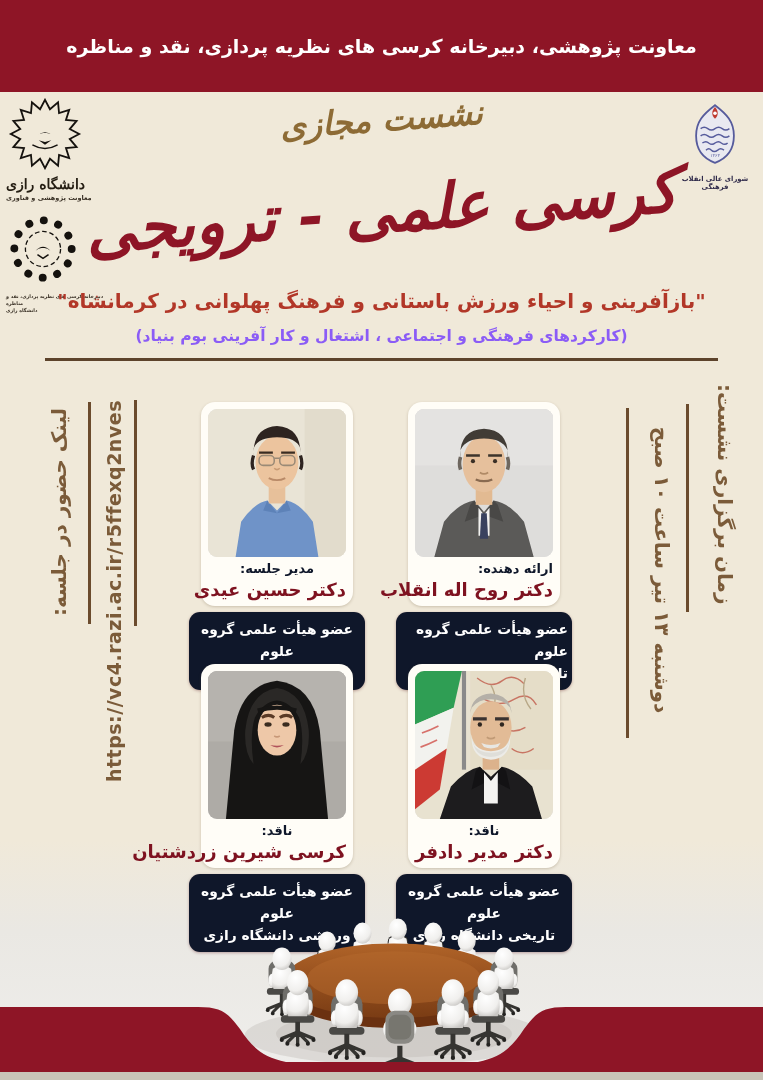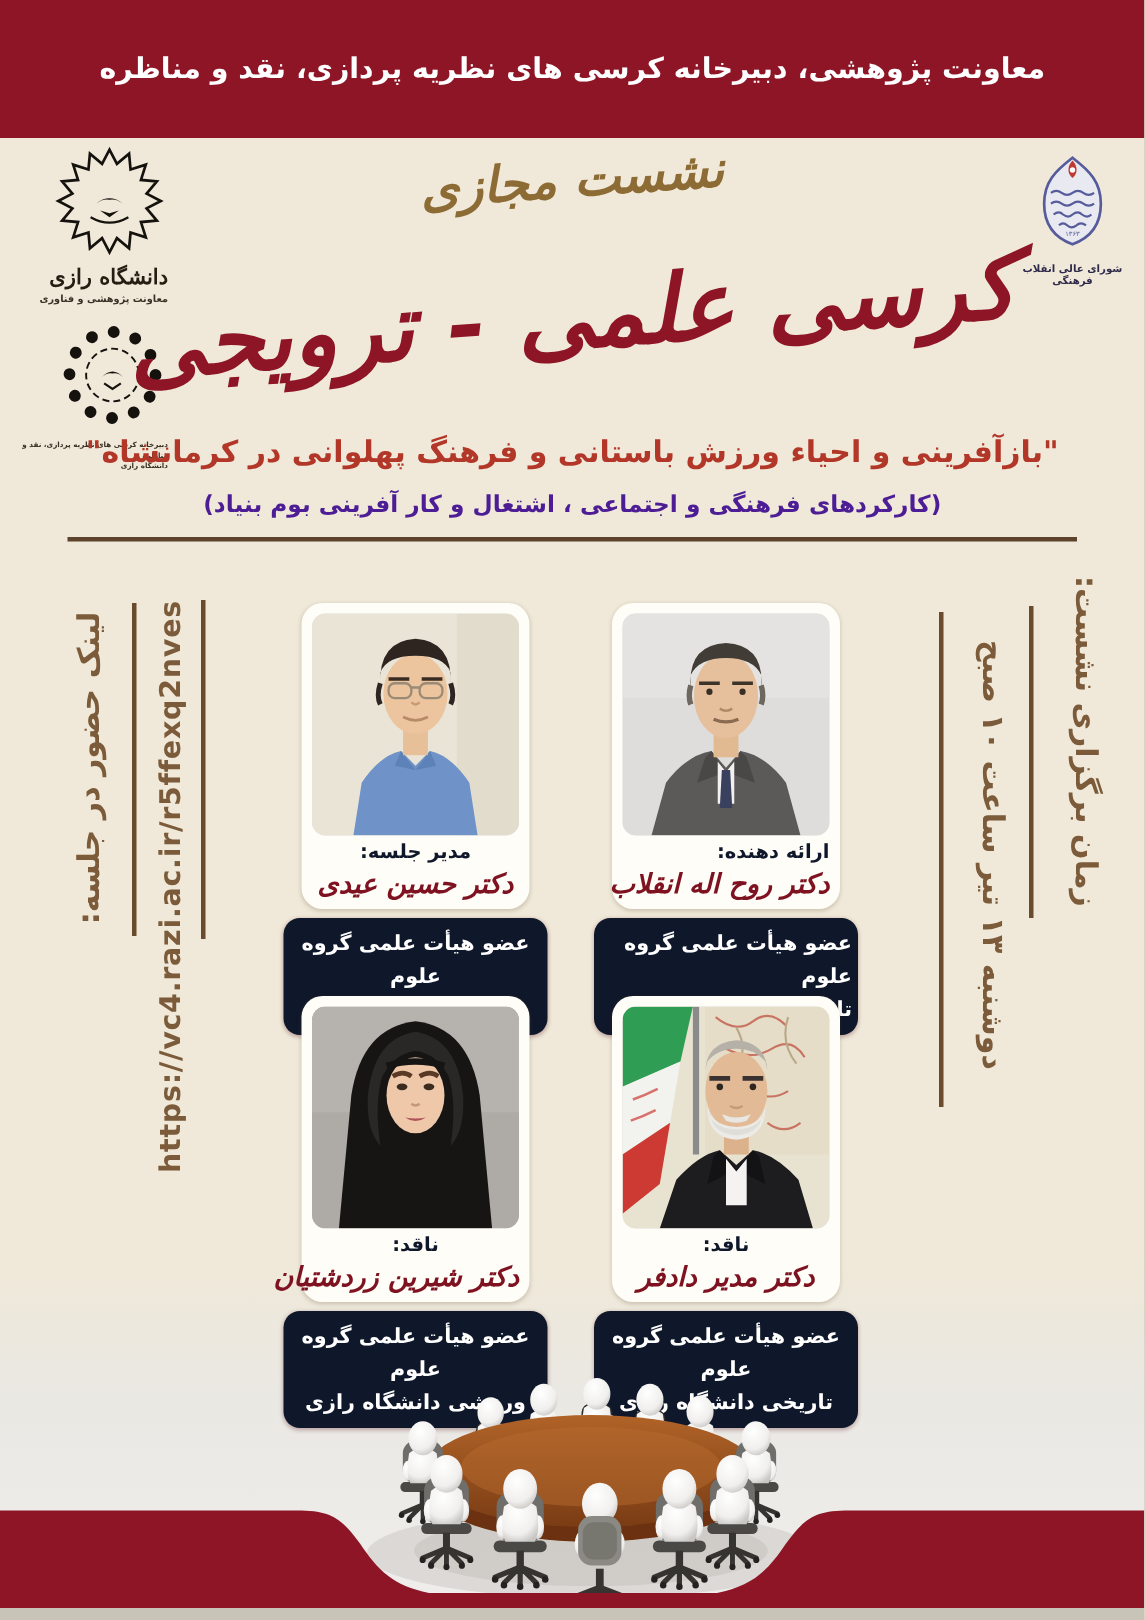--- a/index.html
+++ b/index.html
@@ -11,40 +11,40 @@
   }
   
   .header{position:absolute;top:0;left:0;right:0;height:92px;background:#8e1526;
     display:flex;flex-direction:column;justify-content:center;gap:11px;
     text-align:center;color:#fff;font-weight:bold;}
   .header .h-line{font-size:19px;line-height:1;direction:rtl;}
   
   .bottom-zone{position:absolute;left:0;right:0;top:840px;height:240px;
     background:linear-gradient(180deg, rgba(235,233,228,0) 0%, #eae8e3 38%, #efeeec 100%);}
   
-  .logos-left{position:absolute;left:6px;top:98px;width:106px;text-align:right;}
+  .logos-left{position:absolute;left:6px;top:98px;width:106px;text-align:left;}
   .razi-name{font-size:14px;font-weight:bold;color:#241d12;direction:rtl;margin-top:2px;
     font-family:"DejaVu Serif","Liberation Serif",serif;}
   .razi-sub{font-size:6.5px;color:#3a3126;direction:rtl;margin-top:2px;font-weight:bold;}
   .tiny-caption{font-size:4.8px;color:#3a3126;direction:rtl;margin-top:3px;line-height:1.5;font-weight:bold;}
   .logo-right{position:absolute;left:676px;top:98px;width:78px;text-align:center;}
   .council-caption{font-size:6.8px;color:#2f2a4a;direction:rtl;margin-top:1px;font-weight:bold;}
   
   .title-script{position:absolute;left:0;right:0;top:100px;text-align:center;}
   .title-script span{display:inline-block;direction:rtl;color:#8d6b35;font-weight:bold;
     font-size:33px;transform:rotate(-4deg);font-style:italic;
     font-family:"DejaVu Serif","Liberation Serif",serif;}
   .title-main{position:absolute;left:0;right:0;top:158px;text-align:center;}
   .title-main span{display:inline-block;direction:rtl;color:#8e1526;font-weight:bold;
     font-size:62px;line-height:1.7;transform:rotate(-4deg);font-style:italic;
     font-family:"DejaVu Serif","Liberation Serif",serif;}
   .subtitle1{position:absolute;left:0;right:0;top:289px;text-align:center;direction:rtl;
     color:#b23728;font-weight:bold;font-size:20px;}
   .subtitle2{position:absolute;left:0;right:0;top:327px;text-align:center;direction:rtl;
-    color:#4c1d95;font-weight:bold;font-size:15.5px;}
+    color:#8b5cf6;font-weight:bold;font-size:15.5px;}
   .divider{position:absolute;left:45px;right:45px;top:358px;height:3px;background:#5d432b;}
   
   .vtext{position:absolute;white-space:nowrap;font-weight:bold;color:#7b5b39;
     text-align:center;direction:rtl;}
   .v-left-label{width:230px;left:-56px;top:500px;font-size:20px;transform:rotate(-90deg);}
   .v-left-url{width:400px;left:-86px;top:580px;font-size:19px;direction:ltr;
     transform:rotate(-90deg);letter-spacing:.5px;}
   .v-right-label{width:215px;left:617px;top:485px;font-size:20px;transform:rotate(90deg);}
   .v-right-date{width:330px;left:497px;top:558px;font-size:20px;transform:rotate(90deg);}
   .vline{position:absolute;width:2.5px;background:#6b4b2d;}
@@ -57,21 +57,21 @@
   .c1{left:189px;top:402px;}
   .c2{left:396px;top:402px;text-align:right;}
   .c3{left:189px;top:664px;}
   .c4{left:396px;top:664px;}
   .white-card{background:#fffdf7;border-radius:14px;padding:7px 7px 5px 7px;margin:0 12px;
     box-shadow:0 1px 3px rgba(90,70,40,.25);}
   .photo{border-radius:9px;overflow:hidden;height:148px;background:#ddd;}
   .photo svg{display:block;width:100%;height:100%;}
   .role{font-size:13px;color:#0f172a;font-weight:bold;margin-top:5px;direction:rtl;line-height:1;}
   .pname{font-size:18px;color:#7e1220;font-weight:bold;margin-top:4px;direction:rtl;
-    line-height:1.2;white-space:nowrap;font-style:italic;}
+    line-height:1.2;white-space:nowrap;}
   .affil{background:#0f172a;color:#fff;border-radius:11px;padding:6px 4px;margin-top:6px;
     font-size:13.8px;font-weight:bold;line-height:1.6;direction:rtl;
     box-shadow:0 1px 3px rgba(90,20,30,.35);}
   
   .footer-svg{position:absolute;left:0;bottom:0;width:763px;height:95px;display:block;}
   .table-illustration{position:absolute;left:222px;top:908px;width:340px;height:172px;}
 </style>
 </head>
 <body>
 
@@ -208,21 +208,21 @@
           <ellipse cx="50" cy="42" rx="14" ry="18" fill="#eec8a8"></ellipse>
           <path d="M39,33 q5,-3 9,0 M52,33 q5,-3 9,0" stroke="#5a3a26" stroke-width="2.2" fill="none"></path>
           <ellipse cx="43.5" cy="38" rx="2.6" ry="1.6" fill="#3a2c20"></ellipse>
           <ellipse cx="56.5" cy="38" rx="2.6" ry="1.6" fill="#3a2c20"></ellipse>
           <path d="M48,46 q2,1.6 4,0" stroke="#c79878" stroke-width="1.2" fill="none"></path>
           <path d="M45,52.5 q5,3.4 10,0 q-5,1 -10,0 Z" fill="#b0525a"></path>
           <path d="M36,28 Q50,24 64,28" stroke="#161514" stroke-width="3" fill="none"></path>
         </svg>
       </div>
       <div class="role">ناقد:</div>
-      <div class="pname">دکتر شیرین زردشتیان</div>
+      <div class="pname">کرسی شیرین زردشتیان</div>
     </div>
     <div class="affil">
       <div>عضو هیأت علمی گروه علوم</div>
       <div>ورزشی دانشگاه رازی</div>
     </div>
   </div>
 
   <div class="card c4">
     <div class="white-card">
       <div class="photo">

